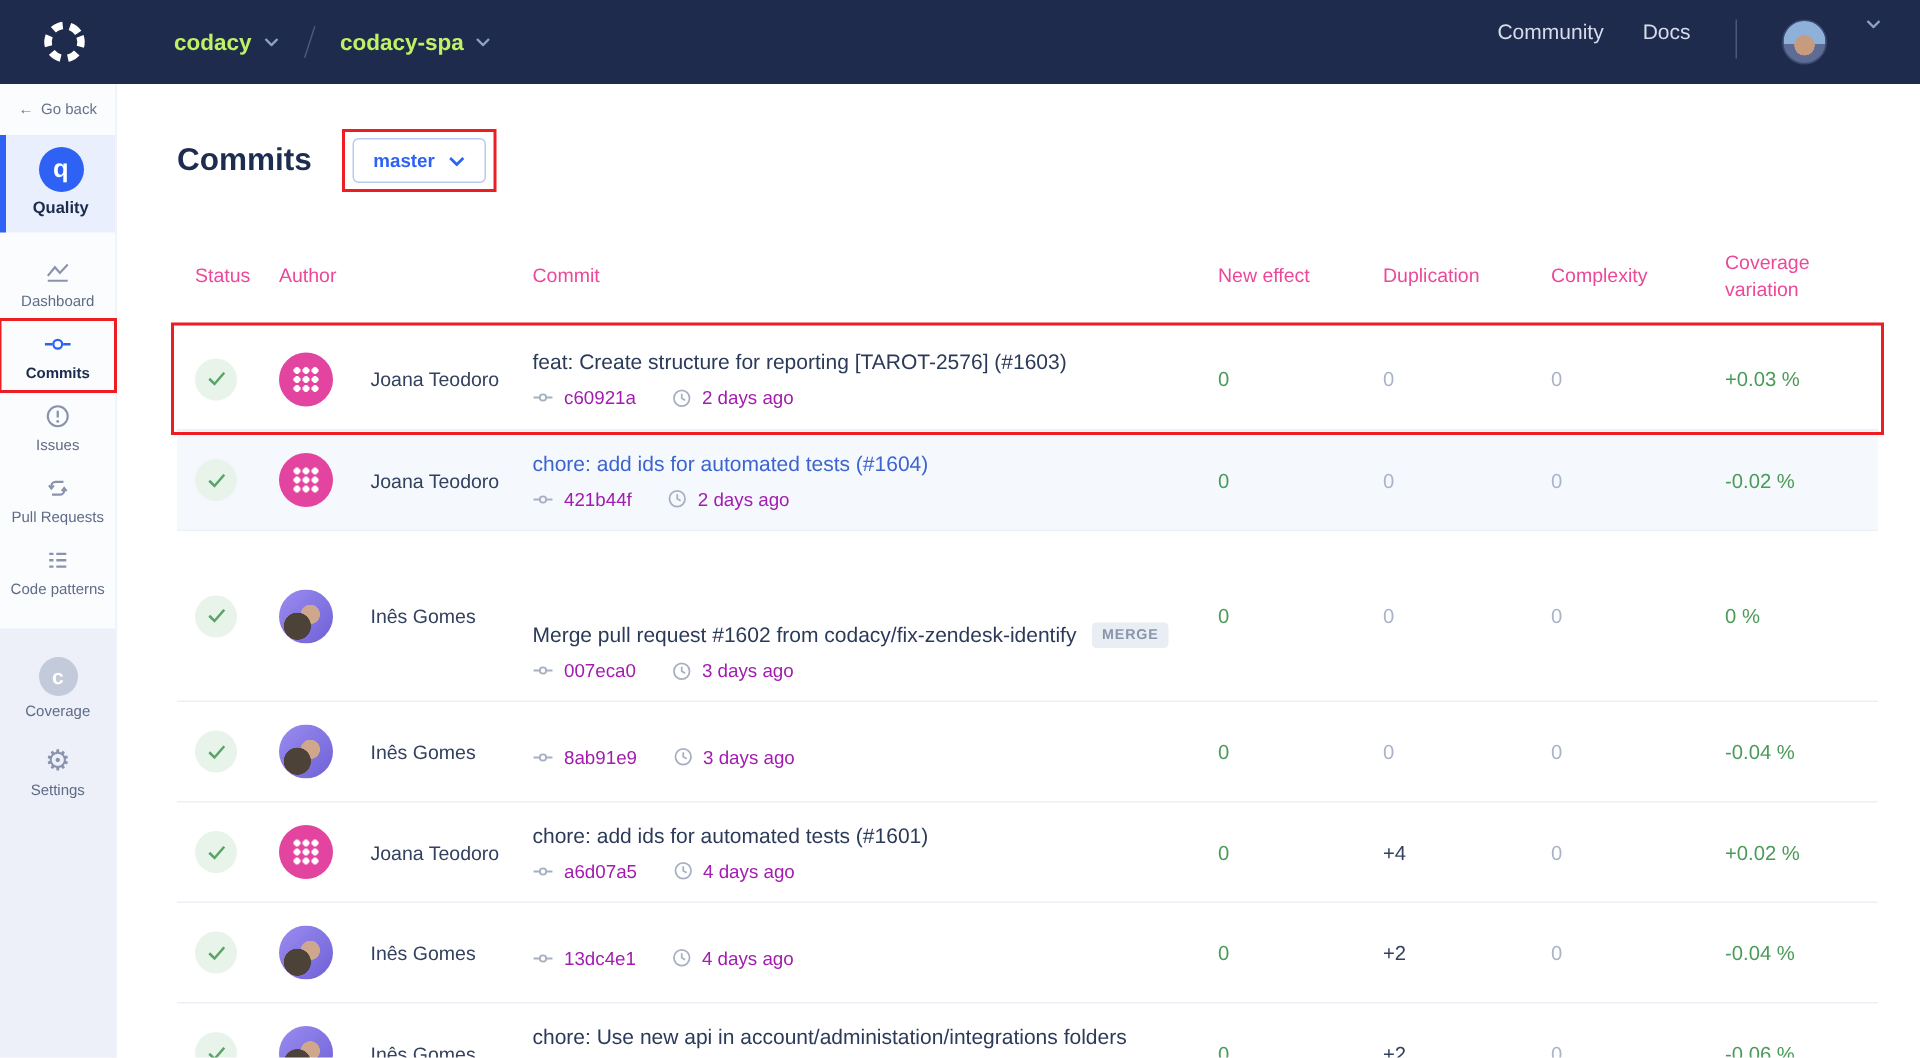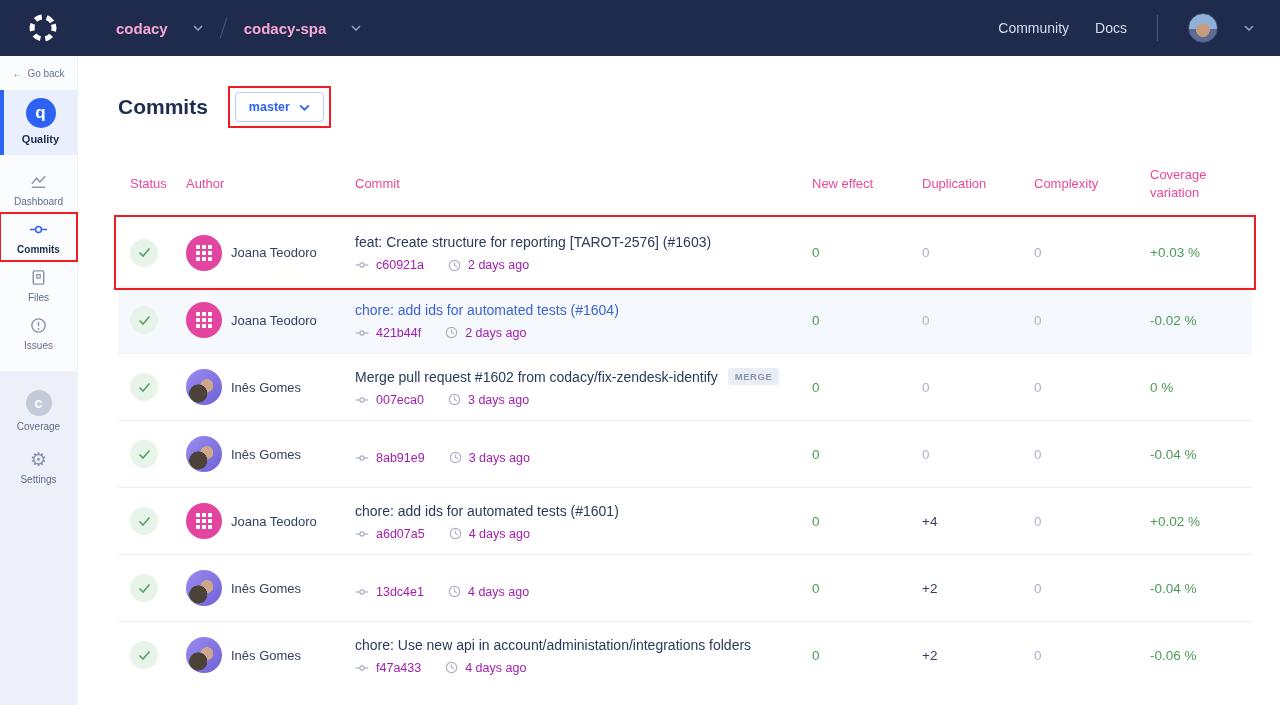--- a/index.html
+++ b/index.html
@@ -3,24 +3,24 @@
 <meta charset="utf-8">
 <style>
   * { margin:0; padding:0; box-sizing:border-box; }
   html,body { width:1280px; height:705px; overflow:hidden; background:#fff;
               font-family:"Liberation Sans", sans-serif; }
 
   
   .topbar { height:56px; background:#1f2b4d; display:flex; align-items:center; padding:0 26px; }
   .logo-wrap { width:34px; height:34px; display:flex; align-items:center; justify-content:center; margin-right:56px; }
   .crumbs { display:flex; align-items:center; }
-  .crumb { display:flex; align-items:center; gap:25px; color:#f9a8d4; font-size:15px; font-weight:700; cursor:pointer; }
+  .crumb { display:flex; align-items:center; gap:8px; color:#bef264; font-size:15px; font-weight:700; cursor:pointer; }
   .crumb .chev { color:#8fa0c5; }
   .crumb-divider { width:1px; height:22px; background:#4a587e; transform:rotate(18deg); margin:0 20px; }
-  .topbar-right { margin-left:auto; display:flex; align-items:center; gap:26px; }
+  .topbar-right { margin-left:auto; display:flex; gap:26px; }
   .topbar-link { color:#d7dcec; font-size:14px; cursor:pointer; }
   .topbar-vdiv { width:1px; height:26px; background:#4a587e; margin:0 4px; }
   .user-avatar { width:30px; height:30px; border-radius:50%;
      background: radial-gradient(circle at 50% 58%, #c79b7e 31%, rgba(0,0,0,0) 32%),
                  linear-gradient(#8fb0d8 0 55%, #5d6c94 55%); border:1px solid #3c4a72; }
   .chev svg { display:block; }
 
   
   .sidebar { position:fixed; top:56px; left:0; bottom:0; width:78px; background:#fbfcfe;
              border-right:1px solid #eef1f6; display:flex; flex-direction:column; z-index:5; }
@@ -60,36 +60,36 @@
   .th-author { padding-left:12px; }
   .th-commit { padding-left:13px; }
   .th-coverage { max-width:80px; line-height:1.35; }
   .row { position:relative; min-height:67px; padding:13px 0; align-items:center; cursor:pointer; }
   .row + .row { border-top:1px solid #eceff5; }
   .row.highlighted { background:#f5f8fd; }
   .row.annotated { outline:2px solid #ee1d24; outline-offset:2px; z-index:2; }
   .c-status { padding-left:12px; }
   .status-circle { width:28px; height:28px; border-radius:50%; background:#e8f3ea;
                    display:flex; align-items:center; justify-content:center; }
-  .c-author { padding-left:12px; display:flex; align-items:center; gap:9px; }
+  .c-author { padding-left:12px; display:flex; align-items:center; gap:25px; }
   .avatar { width:36px; height:36px; border-radius:50%; flex:0 0 36px; position:relative; overflow:hidden; }
   .avatar.joana { background:#e2449f; }
   .avatar.joana::before { content:""; position:absolute; left:9px; top:9px; width:18px; height:18px;
       background-image:radial-gradient(circle, #fff 2.1px, rgba(0,0,0,0) 2.4px); background-size:6px 6px; }
   .avatar.ines { background:
       radial-gradient(circle at 34% 68%, #4d4238 26%, rgba(0,0,0,0) 27%),
       radial-gradient(circle at 58% 46%, #cfa78c 22%, rgba(0,0,0,0) 23%),
       linear-gradient(135deg, #9a8cf0, #6f61d6); }
   .author-name { font-size:13px; color:#33415e; }
   .c-commit { padding-left:13px; }
   .commit-title { font-size:14px; color:#2b3a59; }
   .commit-title.link { color:#3c64cf; }
   .merge-badge { display:none; font-size:9.5px; font-weight:700; letter-spacing:.6px; color:#8a94ab;
                  background:#e9edf4; border-radius:3px; padding:3px 7px; margin-left:10px;
-                 vertical-align:2px; }
+                 vertical-align:2px;margin-top:48px; }
   .merge-badge.show { display:inline-block; }
   .commit-meta { margin-top:7px; display:flex; align-items:center; gap:7px; font-size:12.5px; color:#a21caf; }
   .commit-meta .meta-gap { width:10px; }
   .num { font-size:13.5px; }
   .num.green, .cov.green { color:#4a9b57; }
   .num.gray { color:#a9b3c9; }
   .num.dark { color:#33415e; font-weight:400; }
   .icon-svg { display:block; }
 </style>
 </head>
@@ -160,35 +160,50 @@
             <circle cx="10" cy="10" r="3.1" fill="none" stroke="currentColor" stroke-width="1.6"></circle>
             <line x1="1" y1="10" x2="6.2" y2="10" stroke="currentColor" stroke-width="1.6"></line>
             <line x1="13.8" y1="10" x2="19" y2="10" stroke="currentColor" stroke-width="1.6"></line>
           </svg>
       </span>
       <span class="nav-label">Commits</span>
     </div>
     <div class="nav-item">
       <span>
         <svg class="icon-svg" width="19" height="19" viewBox="0 0 20 20">
-            <rect x="4.5" y="3" width="11" height="14" rx="1.2" fill="none" stroke="currentColor" stroke-width="1.5"></rect>
-            <rect x="8.2" y="7" width="3.6" height="3.6" fill="none" stroke="currentColor" stroke-width="1.3"></rect>
-          </svg>
-      </span>
-      <span class="nav-label">Files</span>
-    </div>
-    <div class="nav-item">
-      <span>
-        <svg class="icon-svg" width="19" height="19" viewBox="0 0 20 20">
             <circle cx="10" cy="10" r="7" fill="none" stroke="currentColor" stroke-width="1.5"></circle>
             <line x1="10" y1="6.2" x2="10" y2="10.8" stroke="currentColor" stroke-width="1.6"></line>
             <circle cx="10" cy="13.6" r="1" fill="currentColor"></circle>
           </svg>
       </span>
       <span class="nav-label">Issues</span>
+    </div>
+    <div class="nav-item">
+      <span>
+        <svg class="icon-svg" width="19" height="19" viewBox="0 0 20 20" fill="none" stroke="currentColor" stroke-width="1.5">
+            <path d="M14 5.5 H8.5 a3 3 0 0 0 -3 3 v1.2"></path>
+            <path d="M3.8 8 L5.5 10.2 L7.2 8"></path>
+            <path d="M6 14.5 h5.5 a3 3 0 0 0 3 -3 v-1.2"></path>
+            <path d="M16.2 12 L14.5 9.8 L12.8 12"></path>
+          </svg>
+      </span>
+      <span class="nav-label">Pull Requests</span>
+    </div>
+    <div class="nav-item">
+      <span>
+        <svg class="icon-svg" width="19" height="19" viewBox="0 0 20 20" stroke="currentColor" stroke-width="1.6">
+            <line x1="4" y1="5.5" x2="7" y2="5.5"></line>
+            <line x1="9" y1="5.5" x2="16" y2="5.5"></line>
+            <line x1="4" y1="10" x2="7" y2="10"></line>
+            <line x1="9" y1="10" x2="16" y2="10"></line>
+            <line x1="4" y1="14.5" x2="7" y2="14.5"></line>
+            <line x1="9" y1="14.5" x2="16" y2="14.5"></line>
+          </svg>
+      </span>
+      <span class="nav-label">Code patterns</span>
     </div>
   </div>
 
   <div class="secondary">
     <div class="nav-item">
       <span class="cov-circle">c</span>
       <span class="nav-label">Coverage</span>
     </div>
     <div class="nav-item">
       <span class="gear-glyph">⚙</span>

